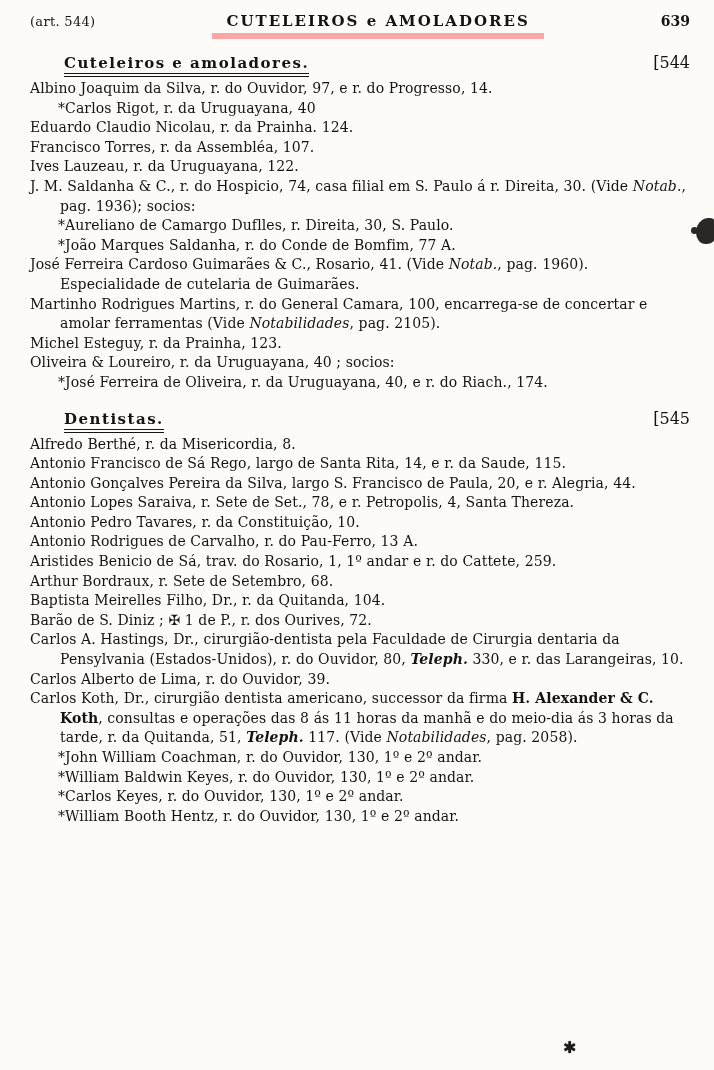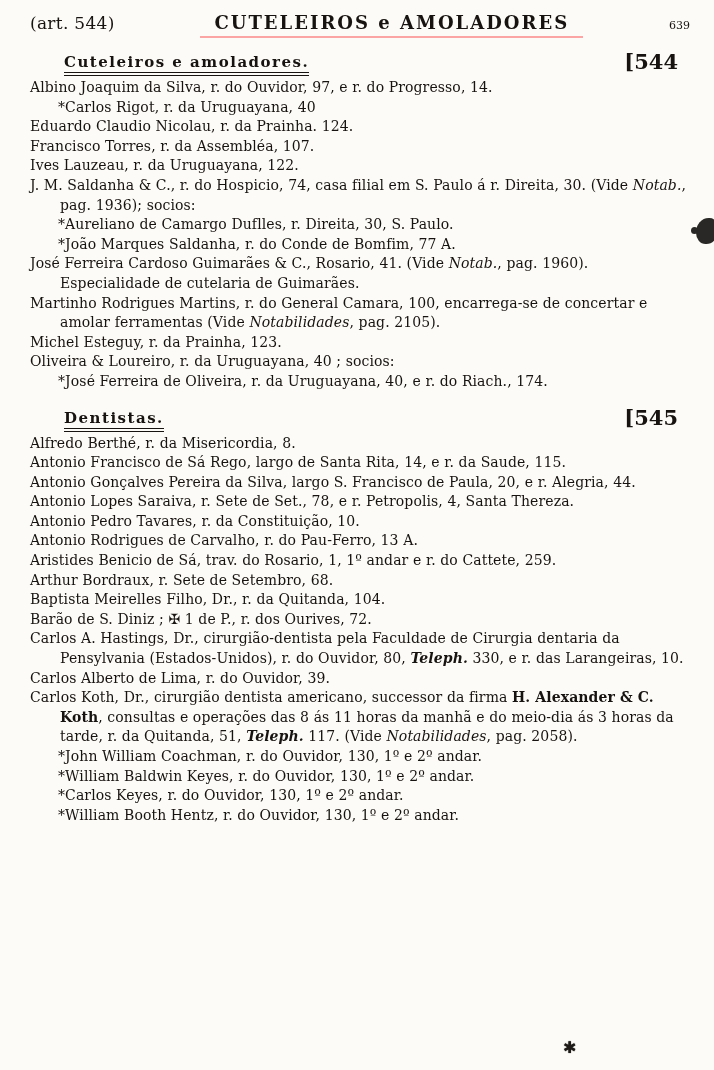--- a/index.html
+++ b/index.html
@@ -8,44 +8,44 @@
     width:714px;height:1070px;
     margin:0;
     background:#fcfbf7;
     color:#171310;
     font-family:"DejaVu Serif","Liberation Serif",serif;
     box-sizing:border-box;
     padding:12px 24px 0 30px;
     overflow:hidden;
   }
   .header{display:flex;align-items:baseline;justify-content:space-between;margin-bottom:12px;}
-  .art-ref{font-size:17px;letter-spacing:.3px;}
+  .art-ref{font-size:13px;letter-spacing:.3px;}
   .main-title{
-    font-weight:bold;font-size:18px;letter-spacing:2px;
-    border-bottom:2px solid #fca5a5;
+    font-weight:bold;font-size:15px;letter-spacing:2px;
+    border-bottom:6px solid #fca5a5;
     padding:0 14px 3px 14px;
     white-space:nowrap;
   }
-  .page-number{font-size:11px;font-weight:normal;}
+  .page-number{font-size:14px;font-weight:bold;}
   .section{margin-top:14px;}
   .section:first-child{margin-top:2px;}
   .section-head{
     position:relative;
     padding-left:34px;
     font-size:15px;line-height:24px;
     margin-bottom:4px;
   }
   .section-title{
     font-weight:bold;
     letter-spacing:1.5px;
     border-bottom:4px double #171310;
     padding-bottom:1px;
   }
   .section-tail{font-size:14px;font-weight:normal;letter-spacing:0;margin-left:6px;}
-  .section-ref{position:absolute;right:12px;top:0;font-weight:bold;font-size:21px;}
+  .section-ref{position:absolute;right:0;top:0;font-weight:normal;font-size:16px;}
   .entry{
     margin:0;
     font-size:14px;
     line-height:19.6px;
     letter-spacing:.1px;
   }
   .entry.main{padding-left:30px;text-indent:-30px;}
   .entry.sub{padding-left:46px;text-indent:-18px;}
   .it{font-style:italic;}
   .bd{font-weight:bold;}

